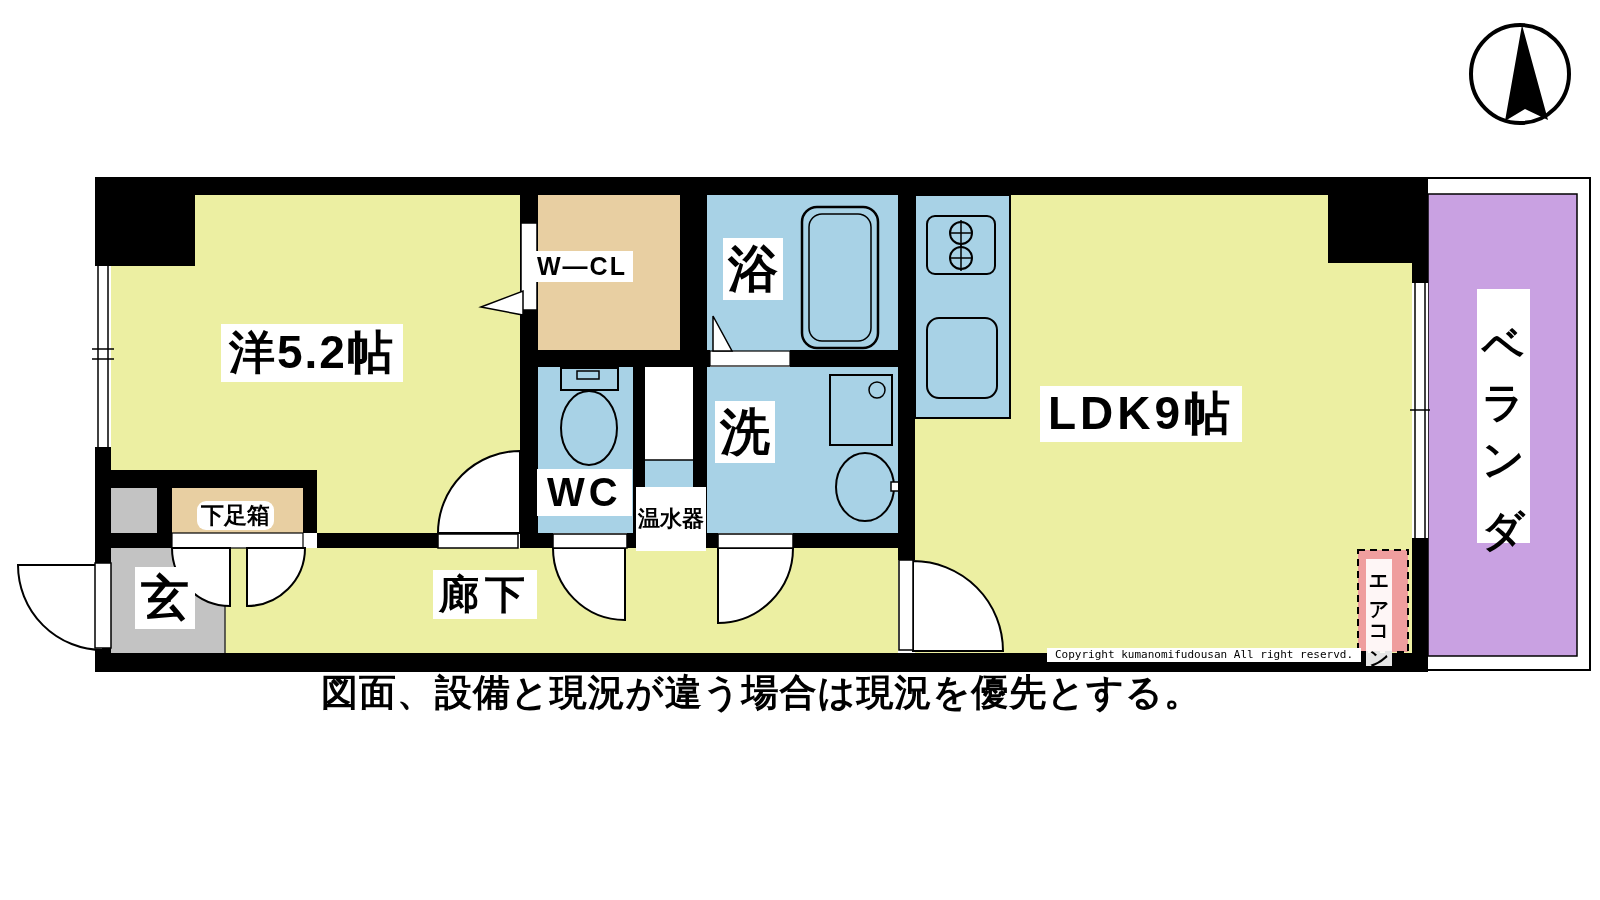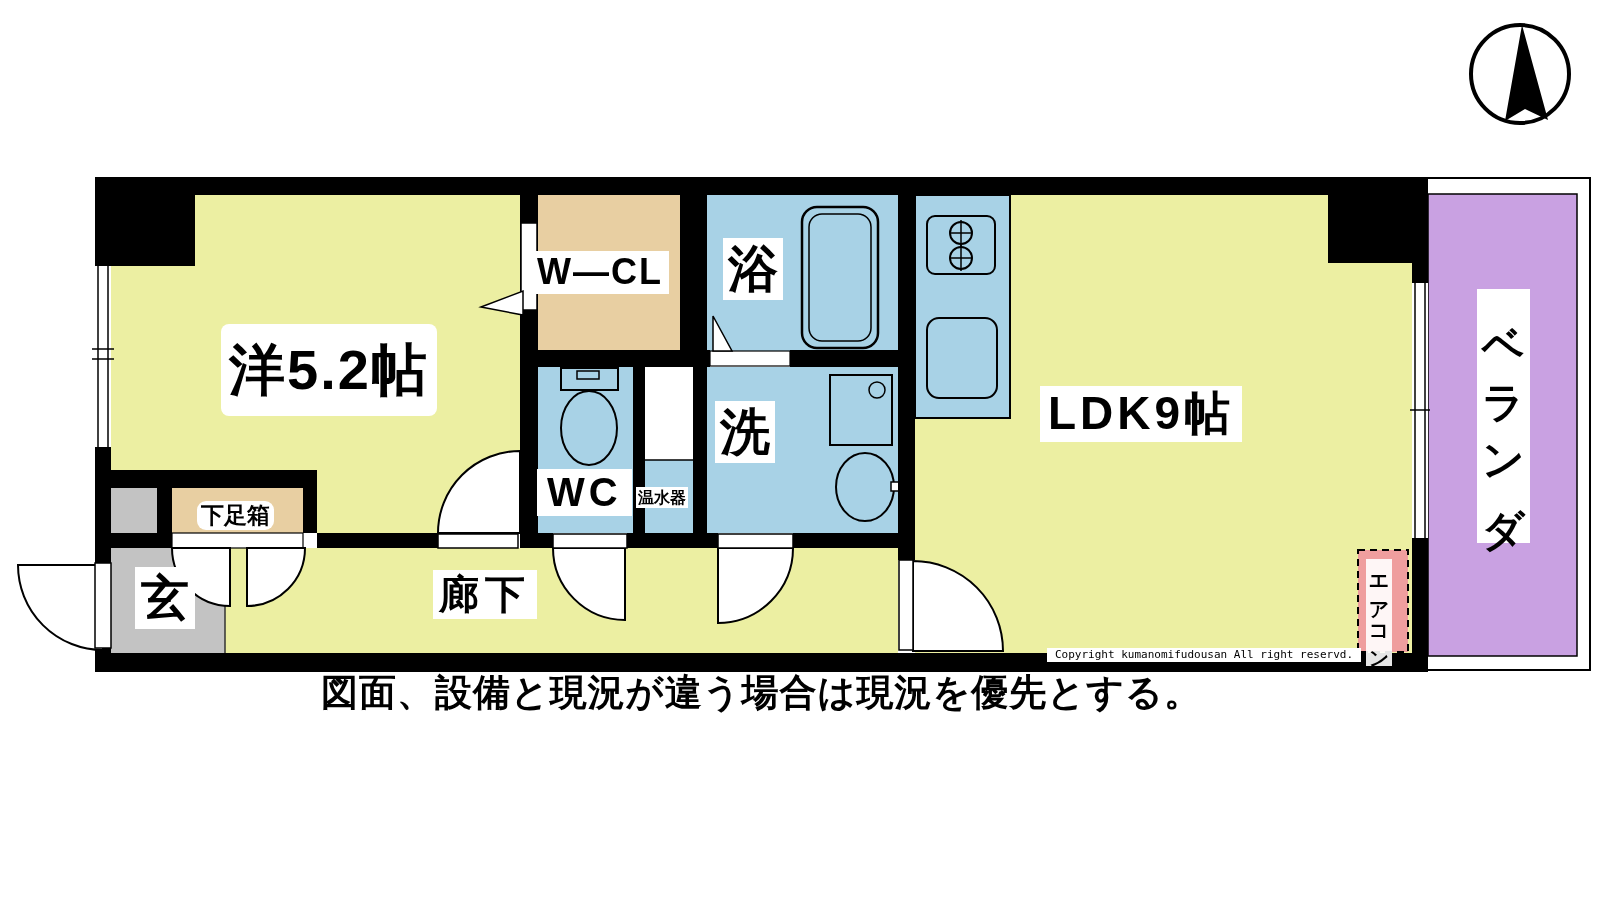--- a/index.html
+++ b/index.html
@@ -2,26 +2,26 @@
 <html><head>
 <meta charset="utf-8">
 <style>
   html,body{margin:0;padding:0;background:#ffffff;}
   #stage{position:relative;width:1600px;height:900px;background:#ffffff;overflow:hidden;
          font-family:"Liberation Sans","DejaVu Sans",sans-serif;}
   #plan-svg{position:absolute;left:0;top:0;}
   .lbl{position:absolute;background:#ffffff;color:#000;line-height:1.08;white-space:nowrap;
        font-family:"Liberation Sans","DejaVu Sans",sans-serif;font-weight:600;}
   .lbl-v{writing-mode:vertical-rl;text-orientation:upright;}
-  #lbl-yo{left:221px;top:324px;font-size:56px;padding:16px 8px;letter-spacing:2px;border-radius:8px;}
-  #lbl-wcl{left:531px;top:251px;font-size:36px;padding:2px 6px;letter-spacing:2px;font-weight:600;}
+  #lbl-yo{left:221px;top:324px;font-size:46px;padding:4px 8px;letter-spacing:2px;}
+  #lbl-wcl{left:531px;top:251px;font-size:25px;padding:2px 6px;letter-spacing:2px;font-weight:600;}
   #lbl-bath{left:723px;top:238px;font-size:50px;padding:4px 5px;}
   #lbl-sen{left:715px;top:401px;font-size:50px;padding:4px 5px;}
   #lbl-wc{left:537px;top:469px;font-size:40px;padding:2px 10px;letter-spacing:4px;}
-  #lbl-onsui{left:636px;top:487px;font-size:16px;padding:2px 2px;}
+  #lbl-onsui{left:636px;top:487px;font-size:22px;padding:20px 2px;}
   #lbl-ldk{left:1040px;top:386px;font-size:46px;padding:3px 8px;letter-spacing:4px;}
   #lbl-rouka{left:413px;top:570px;font-size:40px;padding:3px 6px;letter-spacing:6px;margin-left:20px;}
   #lbl-gen{left:135px;top:567px;font-size:48px;padding:5px 6px;}
   #lbl-geso{left:197px;top:501px;font-size:23px;padding:2px 4px;border-radius:9px;}
   #lbl-veranda{left:1477px;top:289px;font-size:42px;padding:8px 4px;letter-spacing:12px;}
   #lbl-aircon{left:1366px;top:559px;font-size:20px;padding:4px 2px;letter-spacing:2px;background:rgba(255,255,255,.9);}
   #lbl-copy{left:1047px;top:648px;font-size:11px;font-family:"DejaVu Sans Mono","Liberation Mono",monospace;
             font-weight:400;padding:1px 8px;}
   #lbl-caption{left:321px;top:673px;font-size:37px;background:transparent;font-weight:600;letter-spacing:1px;}
 </style>

